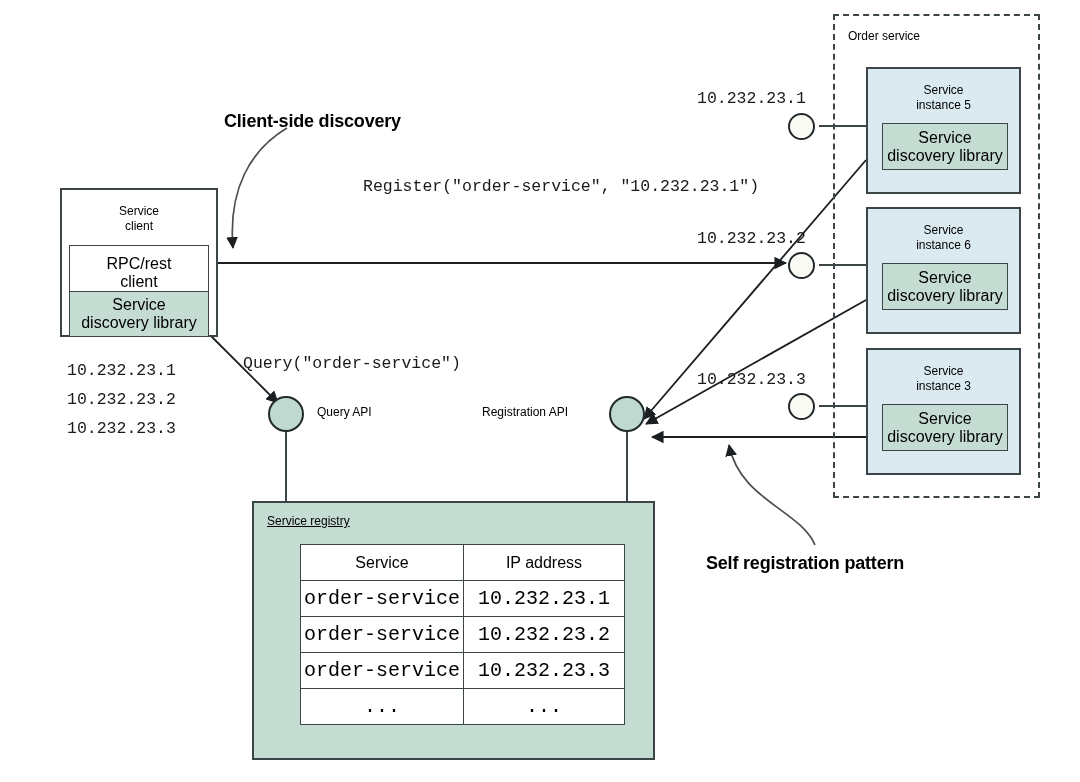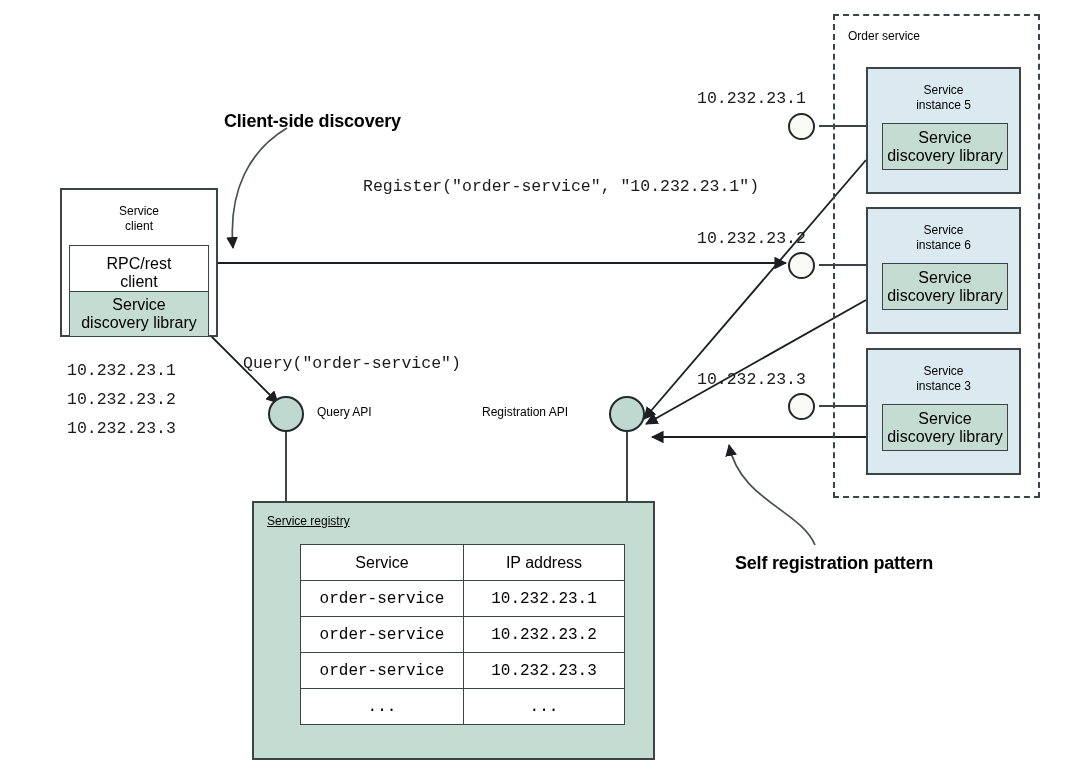--- a/index.html
+++ b/index.html
@@ -91,21 +91,21 @@
     height: 35px;
     font-weight: normal;
   }
   table.reg th { font-size: 16px; font-family: "Liberation Sans", sans-serif; }
   table.reg td.c-svc { width: 162px; }
   table.reg td.c-ip  { width: 160px; }
   table.reg th.c-svc { width: 162px; }
   table.reg th.c-ip  { width: 160px; }
   .cellmono {
     font-family: "Liberation Mono", "DejaVu Sans Mono", monospace;
-    font-size: 16px;
+    font-size: 20px;
     margin-left: 27px;
   }
 </style>
 </head>
 <body>
 
 <div id="canvas">
 
   <svg id="wires" viewBox="0 0 1080 782">
     <defs>
@@ -130,21 +130,21 @@
 
     <line x1="627" y1="432" x2="627" y2="503" stroke="#3b4548" stroke-width="2"></line>
 
     <path d="M 287 128 C 250 150, 228 190, 233 248" stroke="#4a4f52" stroke-width="1.7" fill="none" marker-end="url(#arw)"></path>
 
     <path d="M 815 545 C 800 510, 740 500, 729 445" stroke="#4a4f52" stroke-width="1.7" fill="none" marker-end="url(#arw)"></path>
   </svg>
 
   <div class="lbl annot" style="left:180px; top:111px;margin-left:44px;">Client-side discovery</div>
 
-  <div class="lbl annot" style="left:735px; top:553px;">Self registration pattern</div>
+  <div class="lbl annot" style="left:706px; top:553px;">Self registration pattern</div>
 
   <div class="box" style="left:60px; top:188px; width:158px; height:149px;">
     <div class="lbl ctr sans16" style="left:0; top:6px; width:154px; height:46px; flex-direction:column;">
       <span>Service</span>
       <span>client</span>
     </div>
     <div class="box ctr" style="left:7px; top:55px; width:140px; height:55px; flex-direction:column; border-width:1.5px;">
       <span class="sans15">RPC/rest</span>
       <span class="sans15">client</span>
     </div>

